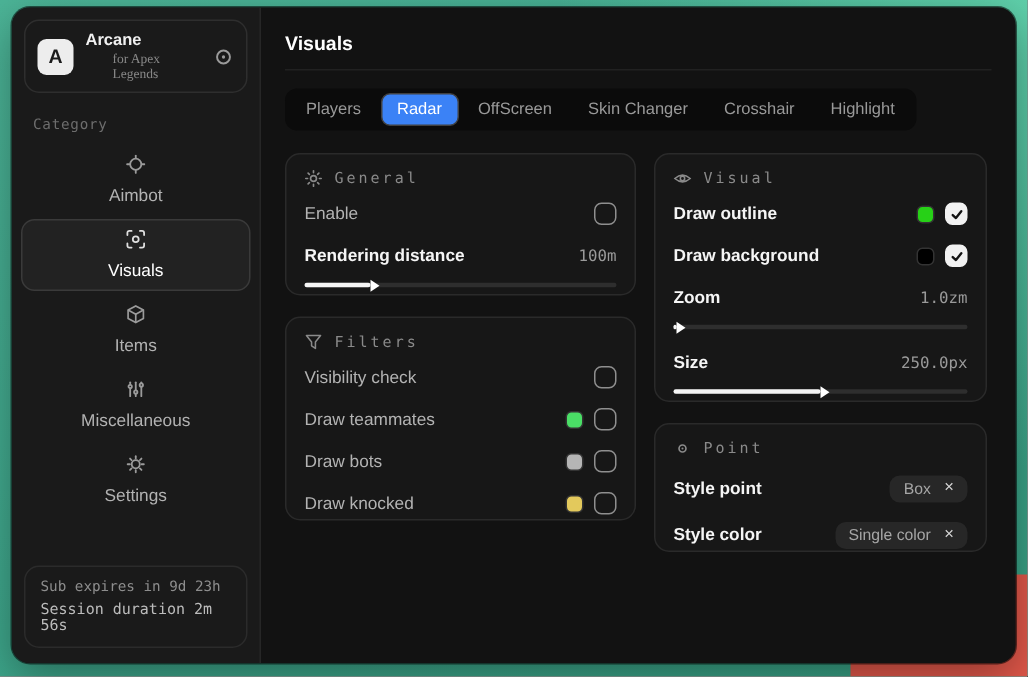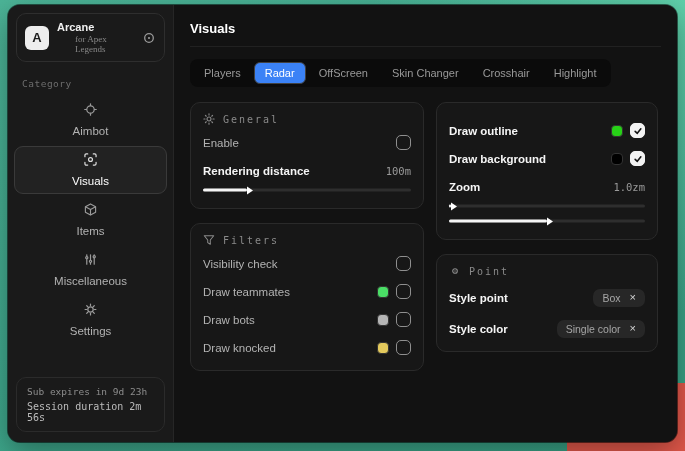--- a/index.html
+++ b/index.html
@@ -56,21 +56,21 @@
     background:#0b0b0b; border-radius:8px; padding:3px; }
   .tab { padding:4px 10px; border-radius:6px; border:1px solid transparent;
     color:#999999; font-size:11px; cursor:pointer; white-space:nowrap; }
   .tab.selected { background:#3b82f6; border-color:#414141; color:#ffffff; }
 
   .columns { margin-top:15px; display:grid; grid-template-columns:234px 222px;
     gap:12px; align-items:start; }
   .col { display:flex; flex-direction:column; gap:14px; min-width:0; }
 
   .panel { background:#171717; border:1px solid #2a2a2a; border-radius:10px;
-    padding:10px 12px 12px; }
+    padding:10px 12px 0; }
   .panel-head { display:flex; align-items:center; gap:8px; color:#8a8a8a;
     font-family:"DejaVu Sans Mono", monospace; font-size:10px;
     letter-spacing:2px; margin-bottom:4px; }
   .panel-head .icn { display:flex; }
   .row { display:flex; align-items:center; justify-content:space-between;
     min-height:21px; margin-top:7px; gap:8px; }
   .row.tall { margin-top:10px; }
   .lbl { color:#b3b3b3; font-size:11.5px; }
   .lbl-strong { color:#f5f5f5; font-size:11.5px; font-weight:700; }
   .val { color:#9a9a9a; font-size:10.5px; font-family:"DejaVu Sans Mono", monospace; }
@@ -284,20 +284,29 @@
                 <div class="swatch" style="background: rgb(227, 201, 92);"></div>
                 <div class="checkbox"></div>
               </div>
             </div>
           </div>
         </div>
 
         <div class="col">
 
           <div class="panel">
+            <div class="panel-head">
+              <span class="icn">
+                <svg width="12" height="12" viewBox="0 0 14 14" fill="none" stroke="currentColor" stroke-width="1.2">
+                  <path d="M1 7 Q7 1.8 13 7 Q7 12.2 1 7 Z"></path>
+                    <circle cx="7" cy="7" r="1.7"></circle>
+                </svg>
+              </span>
+              <span>Visual</span>
+            </div>
             <div class="row">
               <span class="lbl-strong">Draw outline</span>
               <div class="rgroup">
                 <div class="swatch" style="background: rgb(39, 209, 23);"></div>
                 <div class="checkbox checked">
                   <svg width="10" height="10" viewBox="0 0 14 14" fill="none" stroke="#141414" stroke-width="2.2" stroke-linecap="round" stroke-linejoin="round">
                     <polyline points="3,7.5 6,10.3 11,4"></polyline>
                   </svg>
                 </div>
               </div>
@@ -315,20 +324,24 @@
             </div>
             <div class="row">
               <span class="lbl-strong">Zoom</span>
               <span class="val">1.0zm</span>
             </div>
             <div class="slider">
               <div class="track"></div>
               <div class="fill" style="width: 1%;">
                 <div class="thumb"></div>
               </div>
+            </div>
+            <div class="row">
+              <span class="lbl-strong">Size</span>
+              <span class="val">250.0px</span>
             </div>
             <div class="slider">
               <div class="track"></div>
               <div class="fill" style="width: 50%;">
                 <div class="thumb"></div>
               </div>
             </div>
           </div>
 
           <div class="panel">

